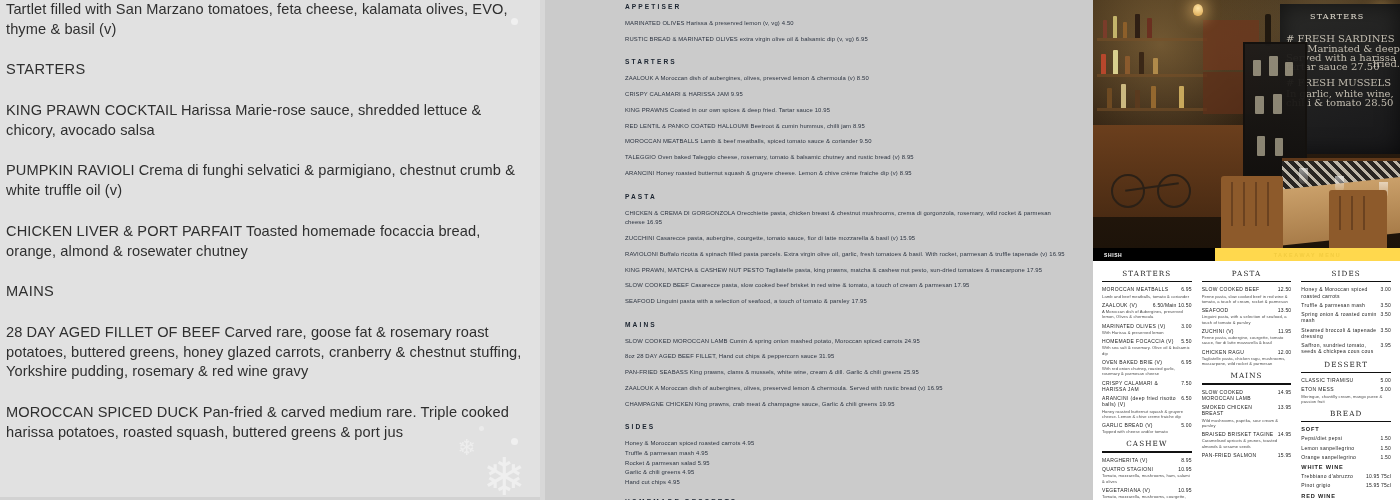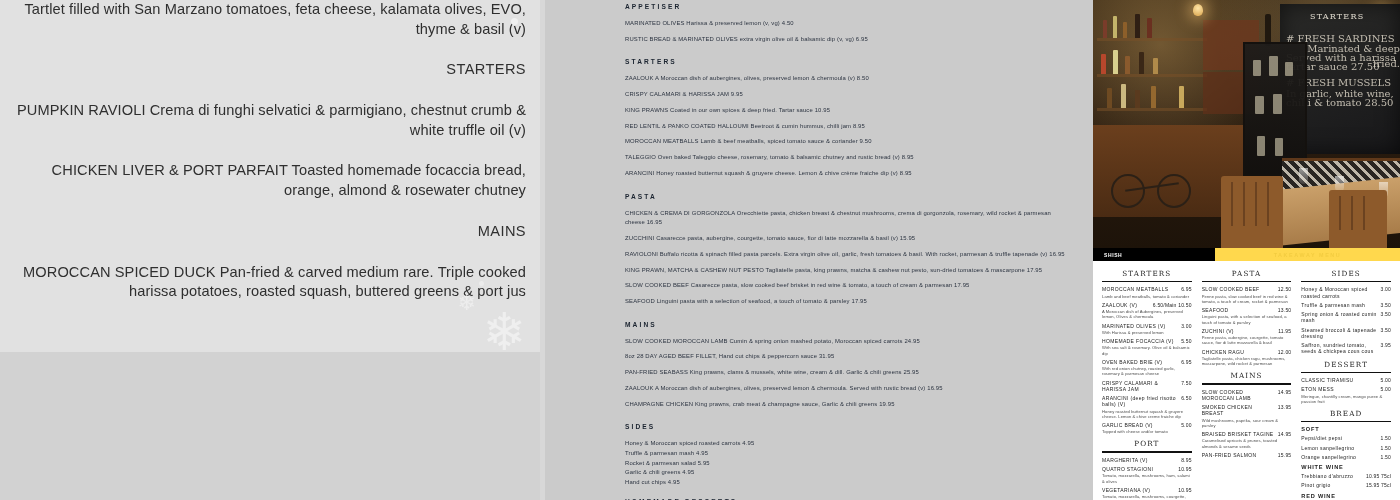--- a/index.html
+++ b/index.html
@@ -7,25 +7,24 @@
     width:1400px;height:500px;overflow:hidden;
     background:#d2d2d2;
     font-family:"Liberation Sans", sans-serif;
     -webkit-font-smoothing:antialiased;
   }
   .screen{position:relative;width:1400px;height:500px;display:flex;}
 
   
   .panel-left{
     position:relative;
-    width:540px;height:352px;
+    width:540px;height:497px;
     background:#e1e1e1;
     overflow:hidden;
     flex:0 0 540px;
-    text-align:right;
   }
   .left-inner{padding:0 14px 0 6px;}
   .lmenu-line{
     color:#2f2f2f;
     font-size:14.6px;
     line-height:1.35;
     margin:0 0 21px 0;
     letter-spacing:.1px;
   }
   .lmenu-line.heading{font-size:14.6px;letter-spacing:.4px;}
@@ -181,23 +180,25 @@
 </style>
 </head>
 <body>
 
 <div class="screen">
 
   <div class="panel-left">
     <div class="left-inner" id="left-lines">
         <p class="lmenu-line">Tartlet filled with San Marzano tomatoes, feta cheese, kalamata olives, EVO, thyme &amp; basil (v)</p>
         <p class="lmenu-line heading">STARTERS</p>
+        <p class="lmenu-line">KING PRAWN COCKTAIL Harissa Marie-rose sauce, shredded lettuce &amp; chicory, avocado salsa</p>
         <p class="lmenu-line">PUMPKIN RAVIOLI Crema di funghi selvatici &amp; parmigiano, chestnut crumb &amp; white truffle oil (v)</p>
         <p class="lmenu-line">CHICKEN LIVER &amp; PORT PARFAIT Toasted homemade focaccia bread, orange, almond &amp; rosewater chutney</p>
         <p class="lmenu-line heading">MAINS</p>
+        <p class="lmenu-line">28 DAY AGED FILLET OF BEEF Carved rare, goose fat &amp; rosemary roast potatoes, buttered greens, honey glazed carrots, cranberry &amp; chestnut stuffing, Yorkshire pudding, rosemary &amp; red wine gravy</p>
         <p class="lmenu-line">MOROCCAN SPICED DUCK Pan-fried &amp; carved medium rare. Triple cooked harissa potatoes, roasted squash, buttered greens &amp; port jus</p>
       </div>
     <div class="dot d1"></div>
     <div class="dot d2"></div>
     <div class="dot d3"></div>
     <div class="snow sm1">❄</div>
     <div class="snow big">❄</div>
   </div>
 
   <div class="gutter"></div>
@@ -369,21 +370,21 @@
           <div class="b-row">
             <div class="b-name">ARANCINI (deep fried risotto balls) (V)</div>
             <div class="b-price">6.50</div>
           </div>
           <div class="b-desc">Honey roasted butternut squash &amp; gruyere cheese. Lemon &amp; chive creme fraiche dip</div>
           <div class="b-row">
             <div class="b-name">GARLIC BREAD (V)</div>
             <div class="b-price">5.00</div>
           </div>
           <div class="b-desc">Topped with cheese and/or tomato</div>
-          <div class="b-title" style="margin-top: 5px;">PORT</div>
+          <div class="b-title" style="margin-top: 5px;">CASHEW</div>
           <div class="b-rule"></div>
           <div class="b-row">
             <div class="b-name">MARGHERITA (V)</div>
             <div class="b-price">8.95</div>
           </div>
           <div class="b-row">
             <div class="b-name">QUATRO STAGIONI</div>
             <div class="b-price">10.95</div>
           </div>
           <div class="b-desc">Tomato, mozzarella, mushrooms, ham, salami &amp; olives</div>

